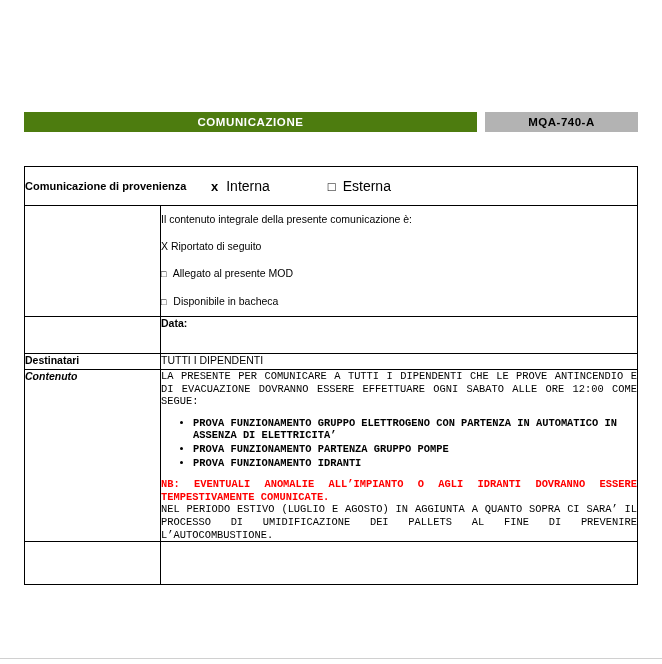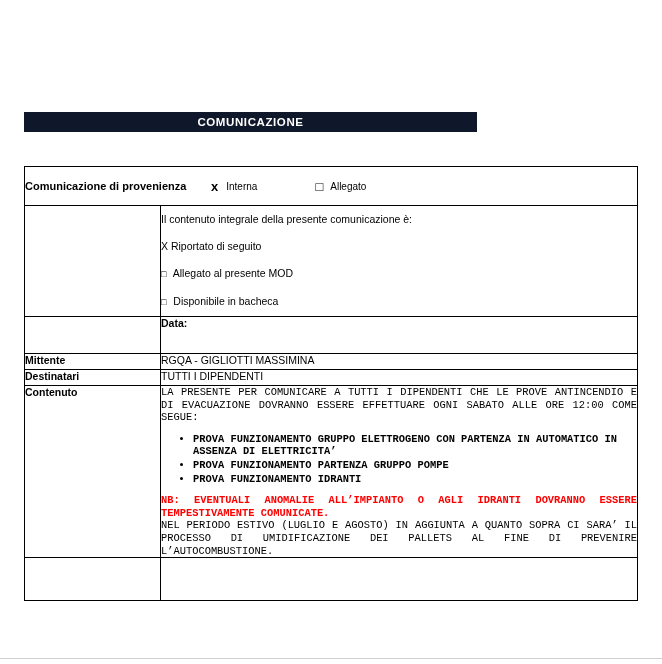--- a/index.html
+++ b/index.html
@@ -72,21 +72,21 @@
     top: 112px;
     width: 614px;
     height: 20px;
   }
   .title-black {
     position: absolute;
     left: 0;
     top: 0;
     width: 453px;
     height: 20px;
-    background: #0f172a;
+    background: #4d7c0f;
     color: #ffffff;
     font-size: 11.5px;
     font-weight: bold;
     letter-spacing: 0.6px;
     display: flex;
     align-items: center;
     justify-content: center;
   }
   .title-code {
     position: absolute;
@@ -135,21 +135,21 @@
     align-items: center;
     height: 38px;
   }
   .prov-title { width: 186px; }
   .prov-x {
     font-size: 13px;
     font-weight: bold;
     margin-right: 8px;
   }
   .prov-opt {
-    font-size: 10px;
+    font-size: 14px;
     font-weight: normal;
   }
   .prov-gap { width: 58px; }
   .prov-emptybox {
     font-size: 13px;
     margin-right: 7px;
     font-weight: normal;
   }
 
   .cell-empty { height: 36px; }
@@ -179,20 +179,21 @@
   .cell-val {
     font-size: 10.5px;
     padding: 2px 0 2px 8px;
     height: 15px;
   }
 
   .cell-contenuto-label {
     font-size: 10.5px;
     font-weight: bold;
     padding: 3px 0 0 4px;
+    font-style: italic;
   }
   .cell-body {
     padding: 6px 6px 8px 6px;
     font-size: 10.4px;
     line-height: 12.6px;
     font-family: Liberation Mono, monospace;
   }
   .just {
     text-align: justify;
     text-justify: inter-word;
@@ -229,37 +230,38 @@
 </head>
 <body>
 
 <div class="header">
 
 
 </div>
 
 <div class="titlebar">
   <div class="title-black">COMUNICAZIONE</div>
+  <div class="title-code">MQA-740-A</div>
 </div>
 
 <table class="doc-table">
   <colgroup>
     <col class="col-label">
     <col>
   </colgroup>
   <tbody>
     <tr class="row-prov">
       <td class="prov-cell" colspan="2">
         <div class="prov-line">
           <span class="prov-title">Comunicazione di provenienza</span>
           <span class="prov-x">x</span>
           <span class="prov-opt">Interna</span>
           <span class="prov-gap"></span>
           <span class="prov-emptybox">□</span>
-          <span class="prov-opt">Allegato</span>
+          <span class="prov-opt">Esterna</span>
         </div>
       </td>
     </tr>
 
     <tr>
       <td></td>
       <td class="cell-content-box">
         <div>Il contenuto integrale della presente comunicazione è:</div>
         <div>
           <span>X</span>
@@ -277,24 +279,20 @@
     </tr>
 
     <tr>
       <td class="cell-empty"></td>
       <td class="cell-data">
         <span>Data:</span>
         <span></span>
       </td>
     </tr>
 
-    <tr>
-      <td class="cell-key">Mittente</td>
-      <td class="cell-val">RGQA - GIGLIOTTI MASSIMINA</td>
-    </tr>
 
     <tr>
       <td class="cell-key">Destinatari</td>
       <td class="cell-val">TUTTI I DIPENDENTI</td>
     </tr>
 
     <tr>
       <td class="cell-contenuto-label">Contenuto</td>
       <td class="cell-body">
         <p class="body-p just">LA PRESENTE PER COMUNICARE A TUTTI I DIPENDENTI CHE LE PROVE ANTINCENDIO E DI EVACUAZIONE DOVRANNO ESSERE EFFETTUARE OGNI SABATO ALLE ORE 12:00 COME SEGUE:</p>

